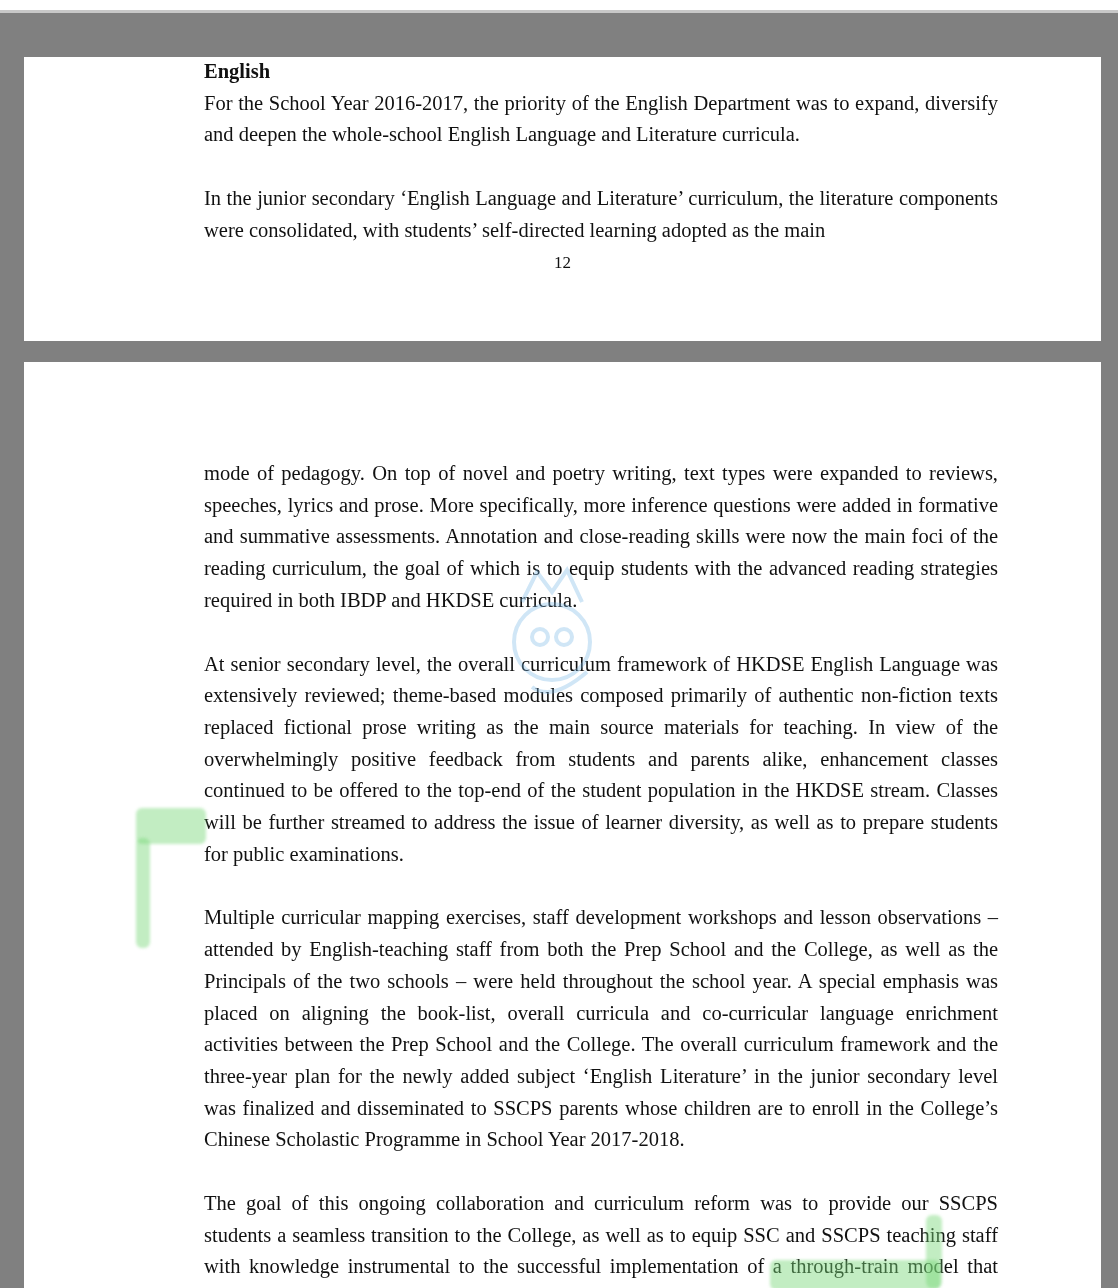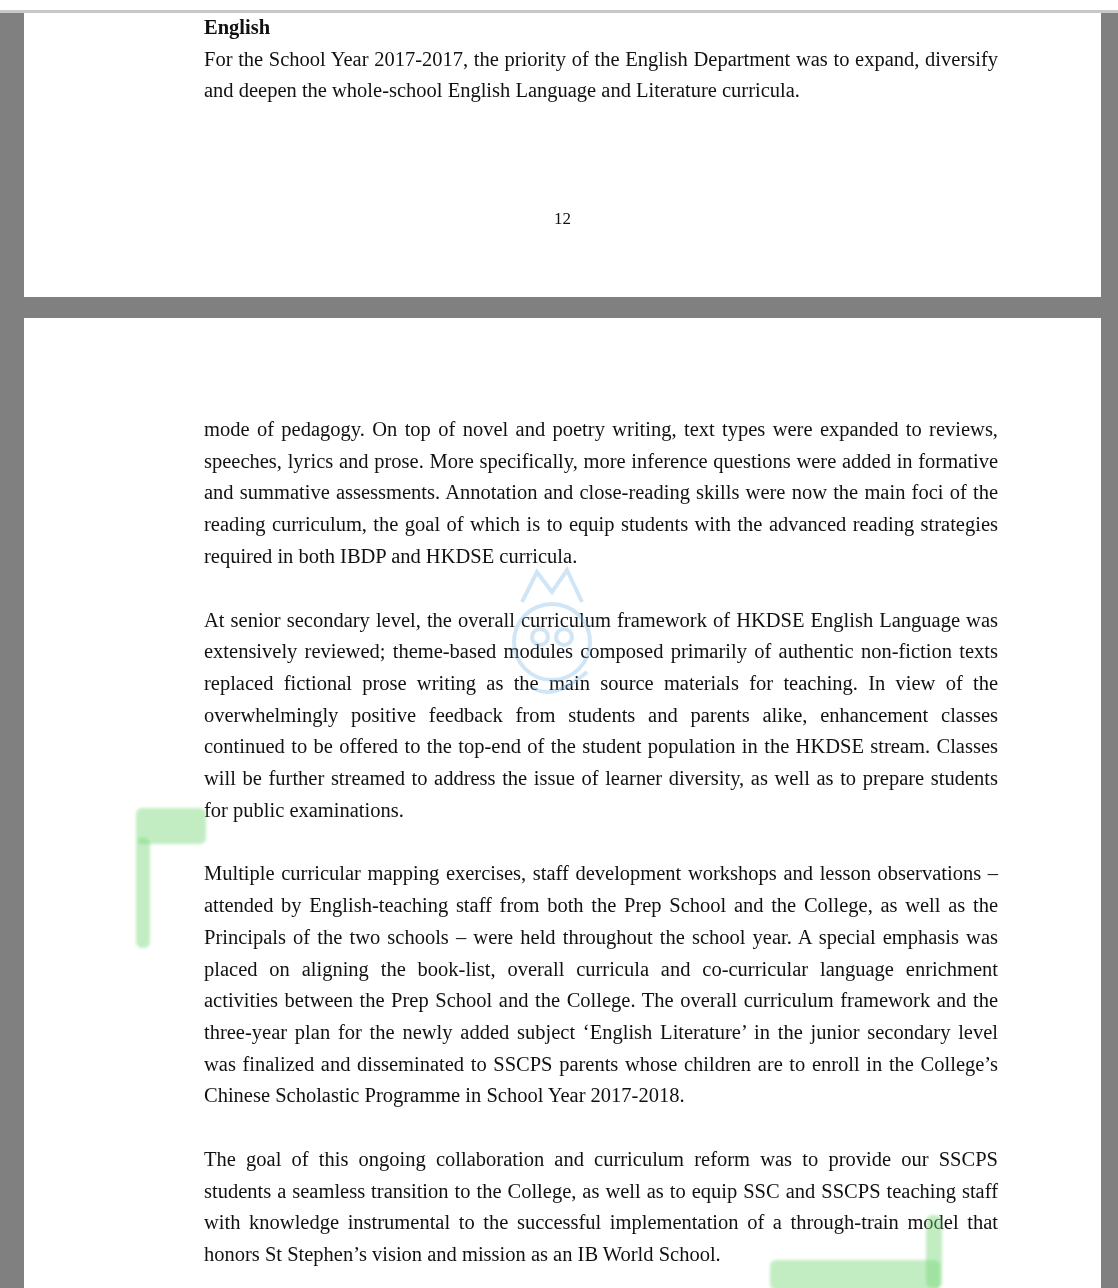--- a/index.html
+++ b/index.html
@@ -3,41 +3,42 @@
 <meta charset="utf-8">
 <style>
   html, body { margin: 0; padding: 0; }
   body {
     width: 1118px; height: 1288px; overflow: hidden;
     background: #808080; position: relative;
     font-family: "Liberation Serif", "DejaVu Serif", serif;
     color: #111;
   }
   .topbar { position: absolute; left: 0; top: 0; width: 1118px; height: 10px; background: #ffffff; border-bottom: 3px solid #c8c8c8; }
-  .page { position: absolute; left: 24px; width: 1077px; background: #ffffff; }
+  .page { position: absolute; left: 24px; width: 1077px; background: #ffffff; margin-top: 44px; }
   .page1 { top: 13px; height: 284px; }
   .page2 { top: 318px; height: 980px; }
   .text { position: absolute; left: 180px; width: 794px; font-size: 20.5px; line-height: 31.7px; }
   .justify p { margin: 0; text-align: justify; text-align-last: left; }
   .heading { font-weight: bold; margin: 0; }
   .pnum { position: absolute; left: 0; width: 1077px; text-align: center; font-size: 17px; }
   .gap { height: 32px; }
   .hl { position: absolute; background: rgba(120, 215, 120, 0.45); border-radius: 6px; filter: blur(1.5px); }
   .wm { position: absolute; left: 492px; top: 562px; width: 120px; height: 160px; opacity: 0.35; }
 </style>
 </head>
 <body>
 
 <div class="topbar"></div>
 
 <div class="page page1">
   <div class="text justify" style="top: -1px;">
     <p class="heading">English</p>
-    <p>For the School Year 2017-2017, the priority of the English Department was to expand, diversify and deepen the whole-school English Language and Literature curricula.</p>
+    <p>For the School Year 2016-2017, the priority of the English Department was to expand, diversify and deepen the whole-school English Language and Literature curricula.</p>
     <div class="gap"></div>
+    <p>In the junior secondary ‘English Language and Literature’ curriculum, the literature components were consolidated, with students’ self-directed learning adopted as the main</p>
   </div>
   <div class="pnum" style="top: 196px;">12</div>
 </div>
 
 <div class="page page2">
   <div class="text justify" style="top: 96px;">
     <p>mode of pedagogy. On top of novel and poetry writing, text types were expanded to reviews, speeches, lyrics and prose. More specifically, more inference questions were added in formative and summative assessments. Annotation and close-reading skills were now the main foci of the reading curriculum, the goal of which is to equip students with the advanced reading strategies required in both IBDP and HKDSE curricula.</p>
     <div class="gap"></div>
     <p>At senior secondary level, the overall curriculum framework of HKDSE English Language was extensively reviewed; theme-based modules composed primarily of authentic non-fiction texts replaced fictional prose writing as the main source materials for teaching. In view of the overwhelmingly positive feedback from students and parents alike, enhancement classes continued to be offered to the top-end of the student population in the HKDSE stream. Classes will be further streamed to address the issue of learner diversity, as well as to prepare students for public examinations.</p>
     <div class="gap"></div>

